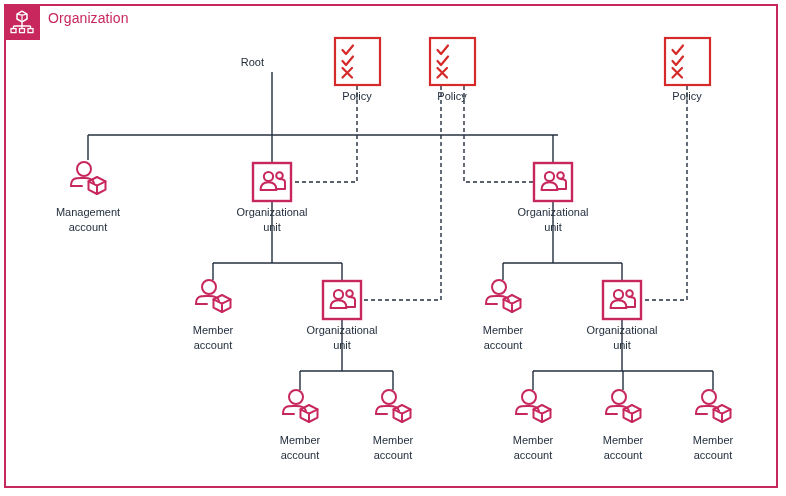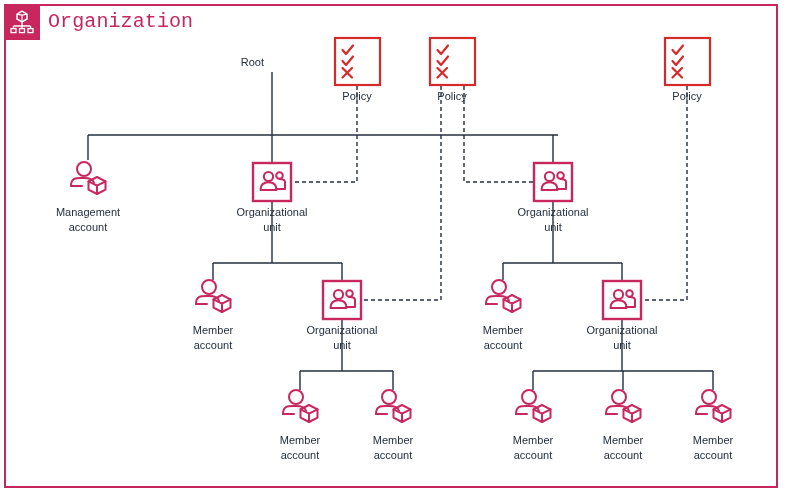--- a/index.html
+++ b/index.html
@@ -2,22 +2,22 @@
 <html><head>
 <meta charset="utf-8">
 <style>
   html,body{margin:0;padding:0;background:#ffffff;}
   body{font-family:"Liberation Sans","DejaVu Sans",sans-serif;}
   #canvas{position:relative;width:786px;height:496px;background:#ffffff;overflow:hidden;}
   #org-frame{position:absolute;left:4px;top:4px;width:774px;height:484px;
     border:2px solid #c7275c;box-sizing:border-box;background:#ffffff;}
   #org-badge{position:absolute;left:4px;top:4px;width:36px;height:36px;
     background:#c7275c;display:flex;align-items:center;justify-content:center;}
-  #org-title{position:absolute;left:48px;top:10px;font-size:20px;color:#c7275c;
-    letter-spacing:.1px;white-space:nowrap;font-family:Liberation Mono, monospace;}
+  #org-title{position:absolute;left:48px;top:10px;font-size:14px;color:#c7275c;
+    letter-spacing:.1px;white-space:nowrap;}
   #diagram{position:absolute;left:0;top:0;width:786px;height:496px;}
   .node-label{font-family:"Liberation Sans","DejaVu Sans",sans-serif;font-size:11px;
     fill:#232f3e;text-anchor:middle;}
   .edge{stroke:#232f3e;stroke-width:1.4;fill:none;}
   .edge-dashed{stroke:#232f3e;stroke-width:1.4;fill:none;stroke-dasharray:4 3;}
   .ou-box{fill:#ffffff;stroke:#c7275c;stroke-width:2.4;}
   .glyph{fill:none;stroke:#c7275c;stroke-width:2;stroke-linecap:round;stroke-linejoin:round;}
   .policy-box{fill:#ffffff;stroke:#d62a2a;stroke-width:2.2;}
   .policy-mark{fill:none;stroke:#d62a2a;stroke-width:2.2;stroke-linecap:round;stroke-linejoin:round;}
 </style>

